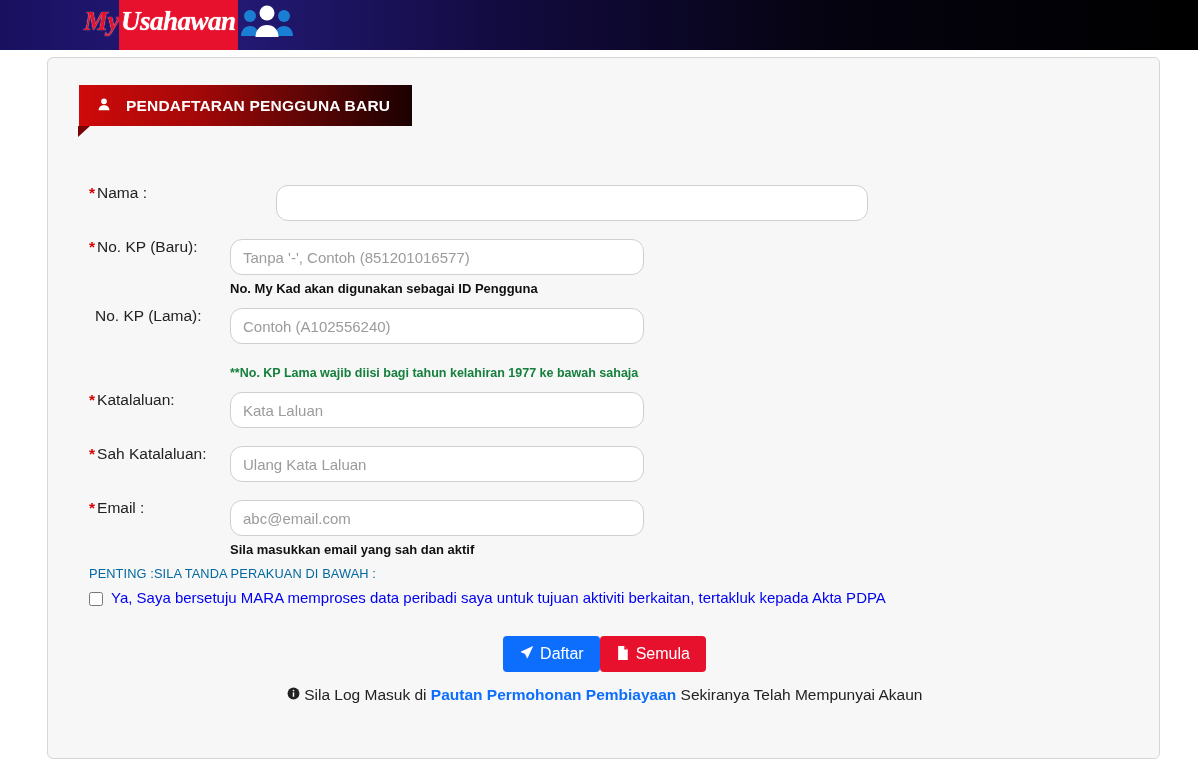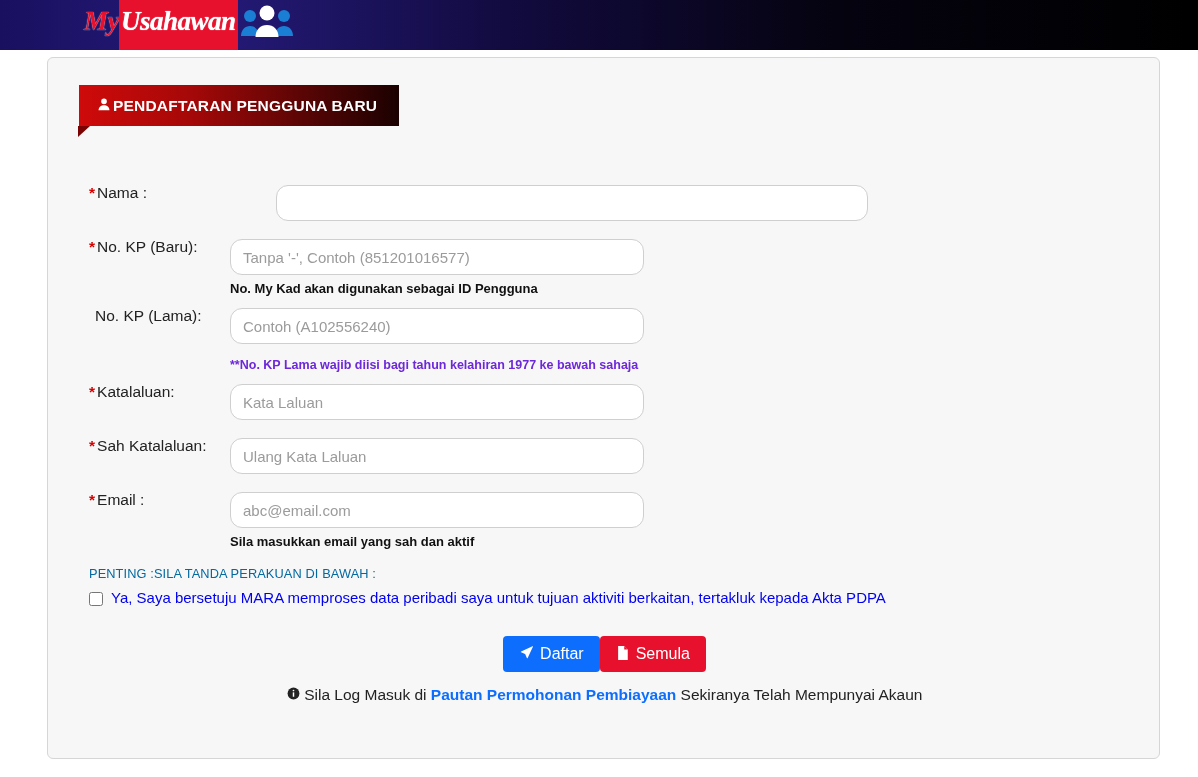--- a/index.html
+++ b/index.html
@@ -73,20 +73,21 @@
     position: relative;
     display: inline-flex;
     align-items: center;
     height: 41px;
     padding: 0 22px 0 18px;
     background: linear-gradient(to right, #cf0a0a 0%, #a50808 35%, #5a0505 70%, #1b0101 100%);
     color: #ffffff;
     font-size: 15.5px;
     font-weight: bold;
     letter-spacing: 0.2px;
+    gap: 13px;
   }
   .ribbon .user-icon {
     font-size: 14px;
     margin-right: 2px;
   }
   .ribbon-tail-left {
     position: absolute;
     left: -1px;
     bottom: -11px;
     width: 12px;
@@ -138,22 +139,22 @@
 
   .hint-bold {
     font-size: 13px;
     font-weight: bold;
     color: #111111;
     margin-top: 6px;
   }
   .hint-red {
     font-size: 12.5px;
     font-weight: bold;
-    color: #6d28d9;
-    margin-top: 14px;
+    color: #15803d;
+    margin-top: 22px;
   }
 
   
   .consent {
     position: absolute;
     left: 41px;
     top: 508px;
     width: 1000px;
   }
   .consent-title {

